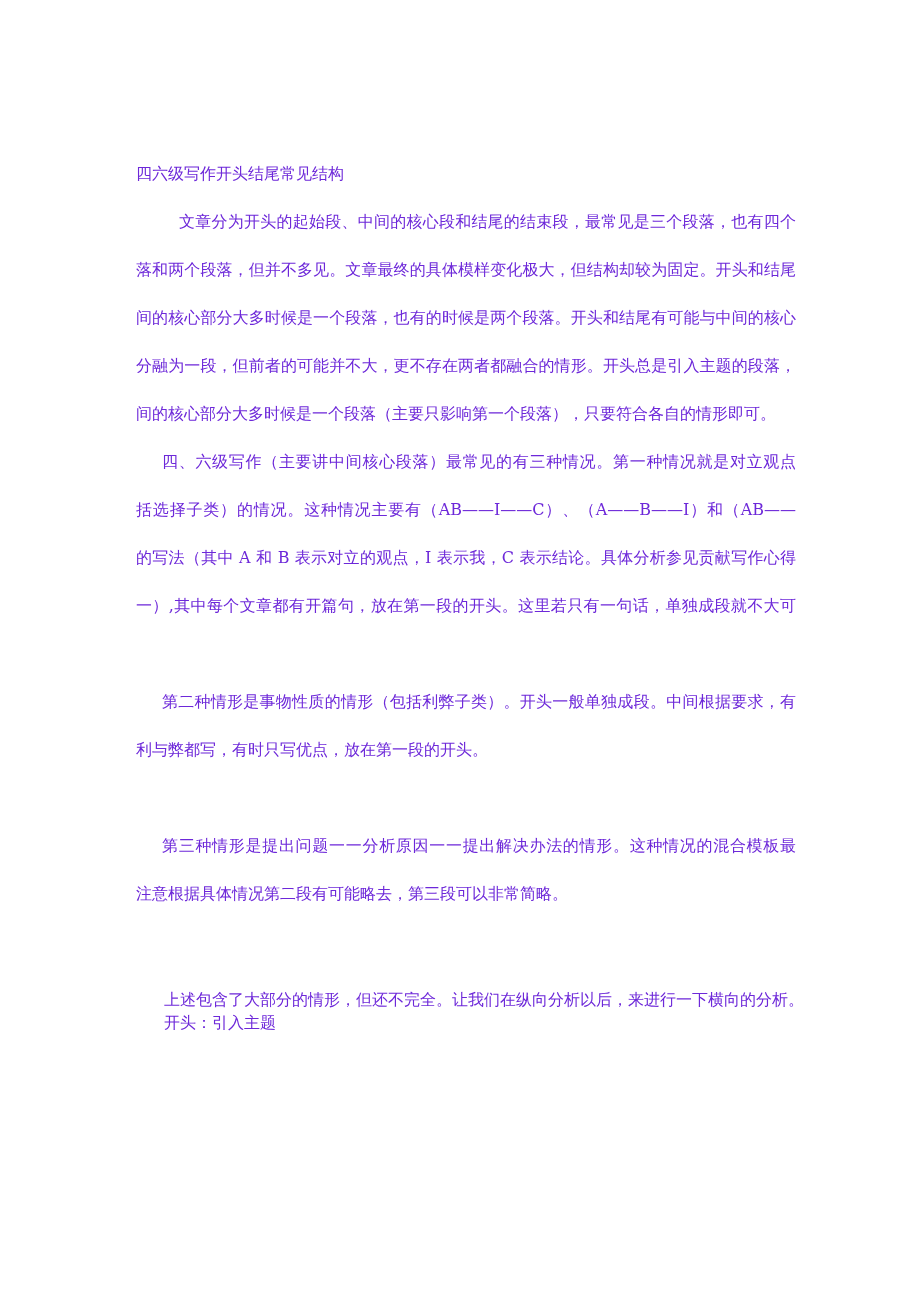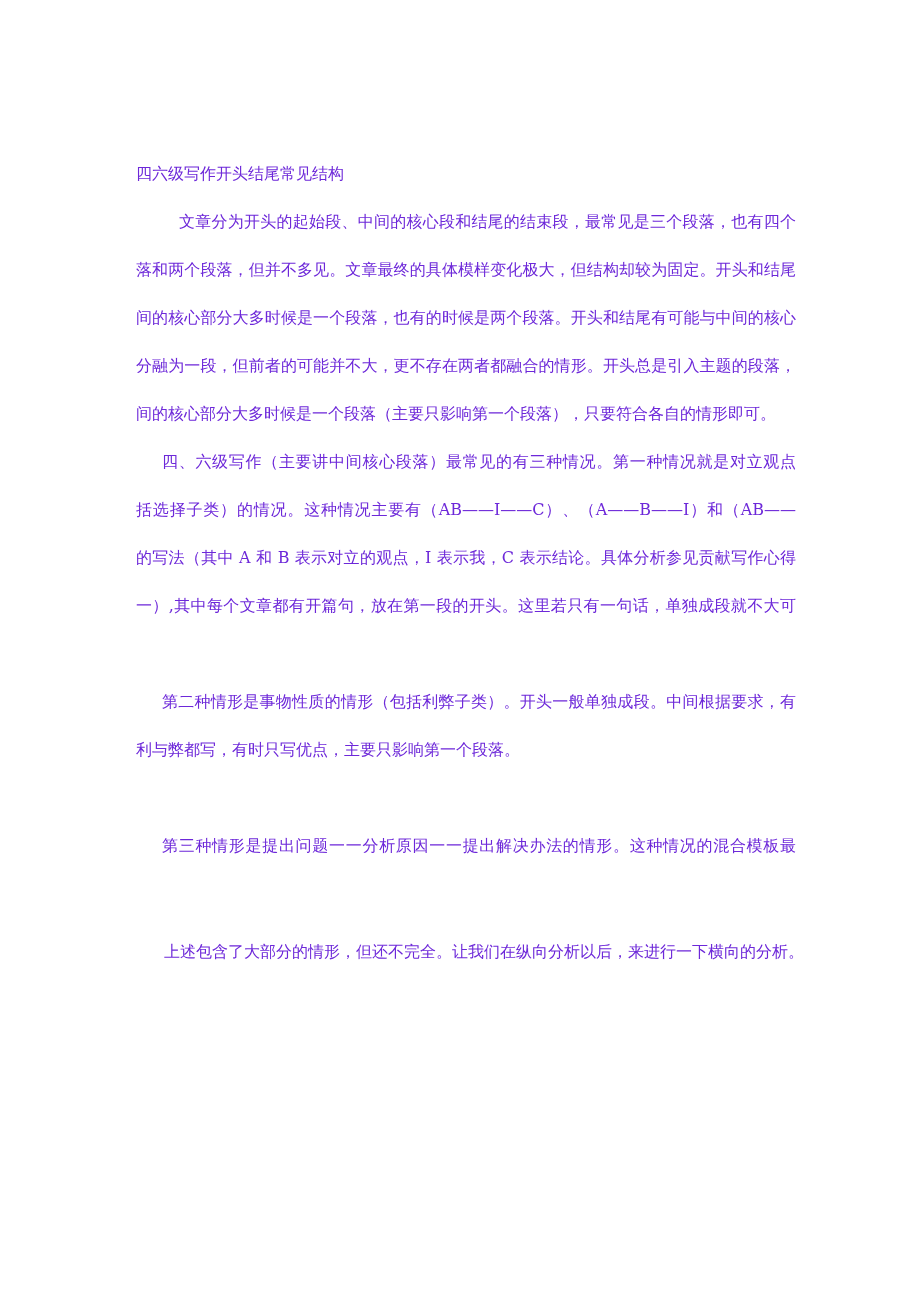--- a/index.html
+++ b/index.html
@@ -75,25 +75,27 @@
 
     <div>
       <div class="ln fill ind-b">四、六级写作（主要讲中间核心段落）最常见的有三种情况。第一种情况就是对立观点（包</div>
       <div class="ln fill">括选择子类）的情况。这种情况主要有（AB——I——C）、（A——B——I）和（AB——AB——I）</div>
       <div class="ln fill">的写法（其中 A 和 B 表示对立的观点，I 表示我，C 表示结论。具体分析参见贡献写作心得之</div>
       <div class="ln fill">一）,其中每个文章都有开篇句，放在第一段的开头。这里若只有一句话，单独成段就不大可能。</div>
     </div>
 
     <div class="gap-before">
       <div class="ln fill ind-b">第二种情形是事物性质的情形（包括利弊子类）。开头一般单独成段。中间根据要求，有时</div>
-      <div class="ln">利与弊都写，有时只写优点，主要只影响第一个段落。</div>
+      <div class="ln">利与弊都写，有时只写优点，放在第一段的开头。</div>
     </div>
 
     <div class="gap-before">
       <div class="ln fill ind-b">第三种情形是提出问题一一分析原因一一提出解决办法的情形。这种情况的混合模板最多。</div>
+      <div class="ln">注意根据具体情况第二段有可能略去，第三段可以非常简略。</div>
     </div>
 
     <div class="closing">
       <div class="ln">上述包含了大部分的情形，但还不完全。让我们在纵向分析以后，来进行一下横向的分析。</div>
+      <div class="ln">开头：引入主题</div>
     </div>
 
   </div>
 </div>
 
 </body></html>

